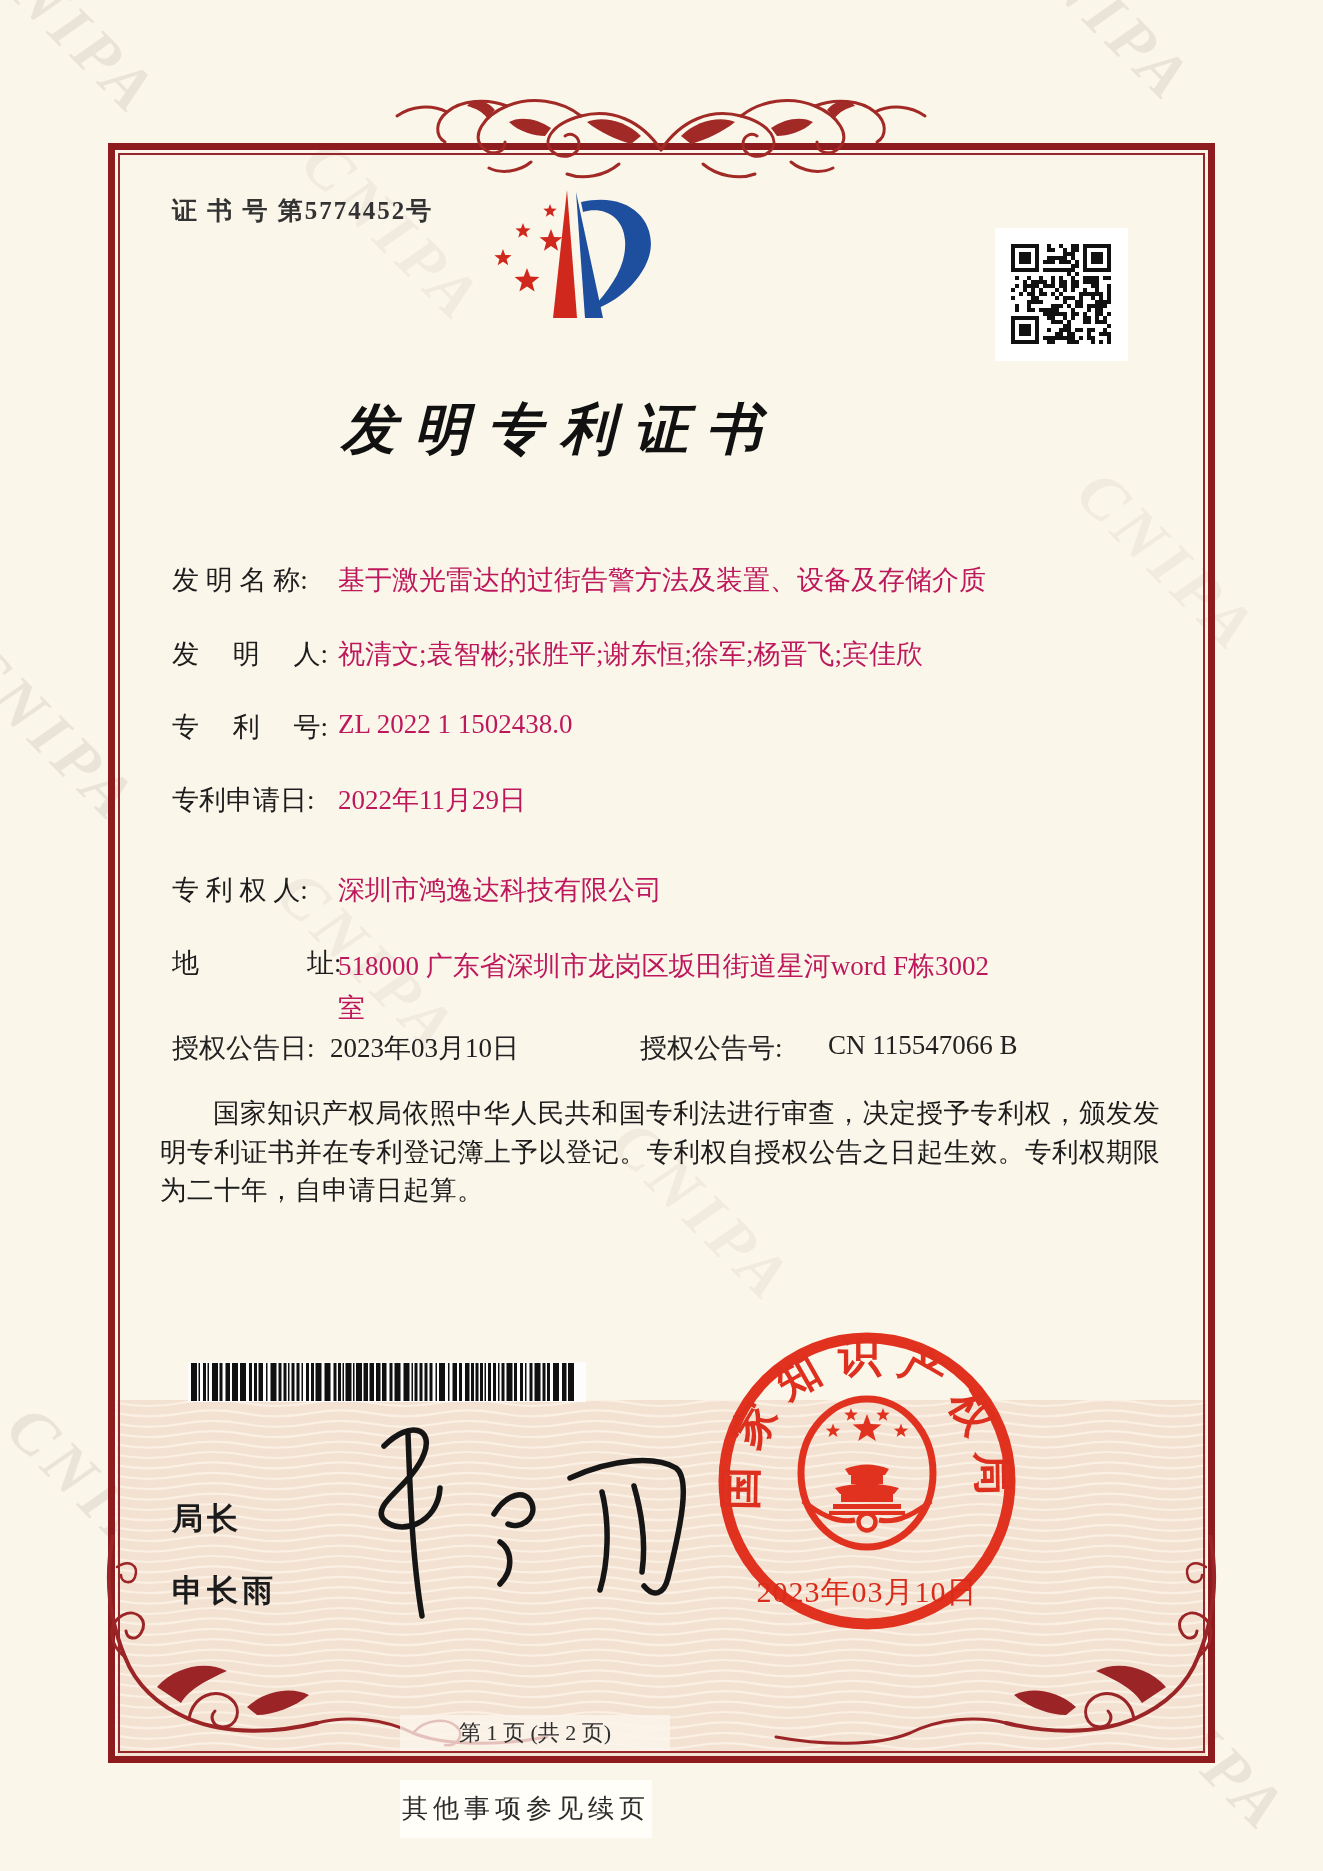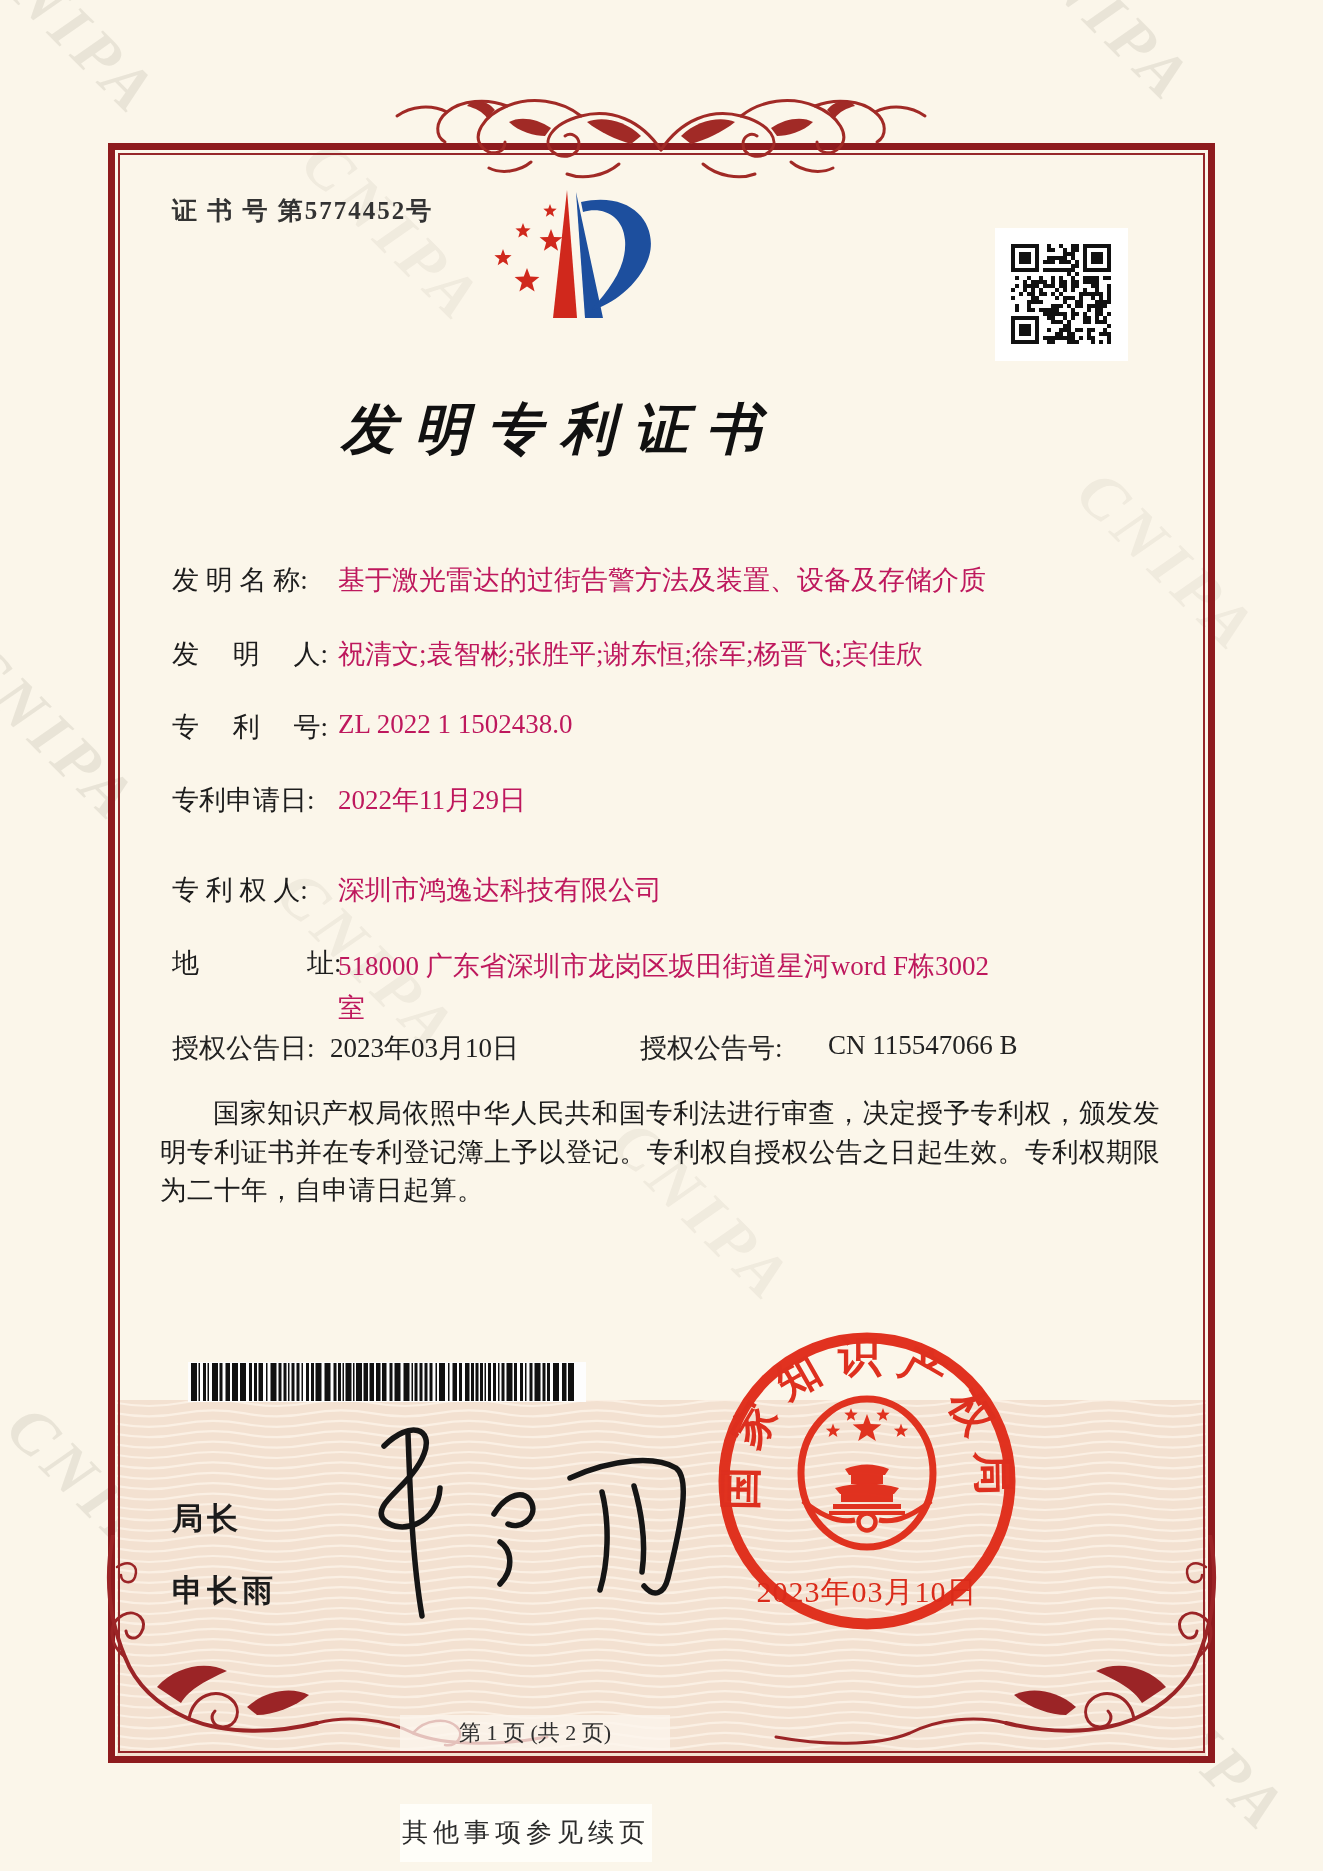--- a/index.html
+++ b/index.html
@@ -58,21 +58,21 @@
 
   .seal{position:absolute;left:712px;top:1326px;z-index:6;opacity:0.96;}
   .seal-text{font-size:43px;font-weight:bold;letter-spacing:15px;fill:#dd2817;
              font-family:"Liberation Serif","DejaVu Serif",serif;}
   .seal-date{font-size:30px;fill:#d92413;font-family:"Liberation Serif","DejaVu Serif",serif;letter-spacing:1px;}
 
   .pagefoot{position:absolute;left:400px;top:1715px;width:270px;text-align:center;
             font-size:22px;color:#2e2e2e;z-index:4;background:rgba(252,246,238,0.75);padding:3px 0;}
 
   .contnote{position:absolute;left:400px;top:1780px;width:252px;height:58px;background:#fffef9;
-            z-index:4;text-align:center;line-height:58px;font-size:26px;letter-spacing:5px;color:#2c2c2c;margin-top:24px;}
+            z-index:4;text-align:center;line-height:58px;font-size:26px;letter-spacing:5px;color:#2c2c2c;}
 </style>
 </head>
 <body>
 
 <div class="page">
 
   <span class="wm" style="left:-45px;top:-12px;">CNIPA</span>
   <span class="wm" style="left:990px;top:-25px;">CNIPA</span>
   <span class="wm light" style="left:280px;top:195px;">CNIPA</span>
   <span class="wm light" style="left:1055px;top:525px;">CNIPA</span>

